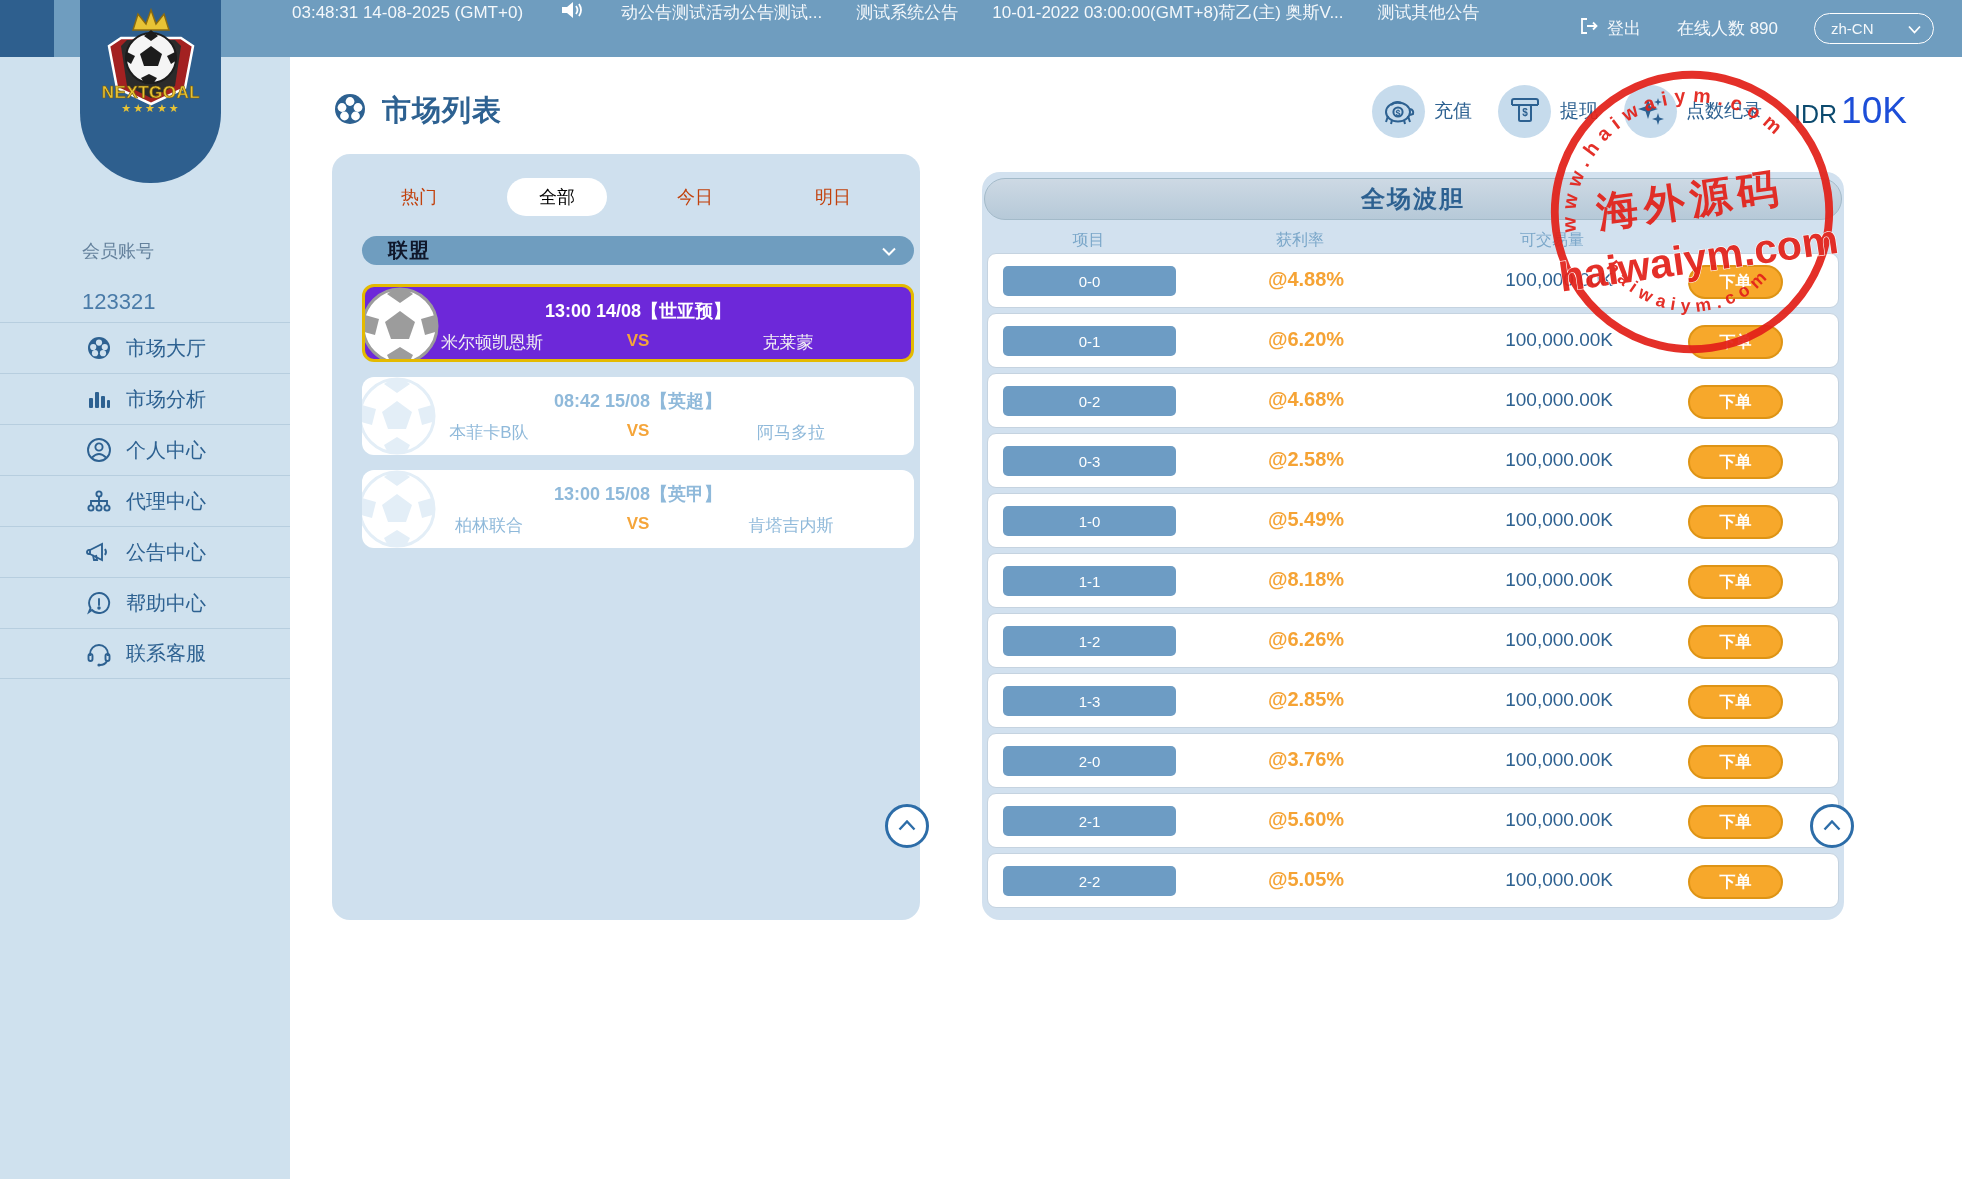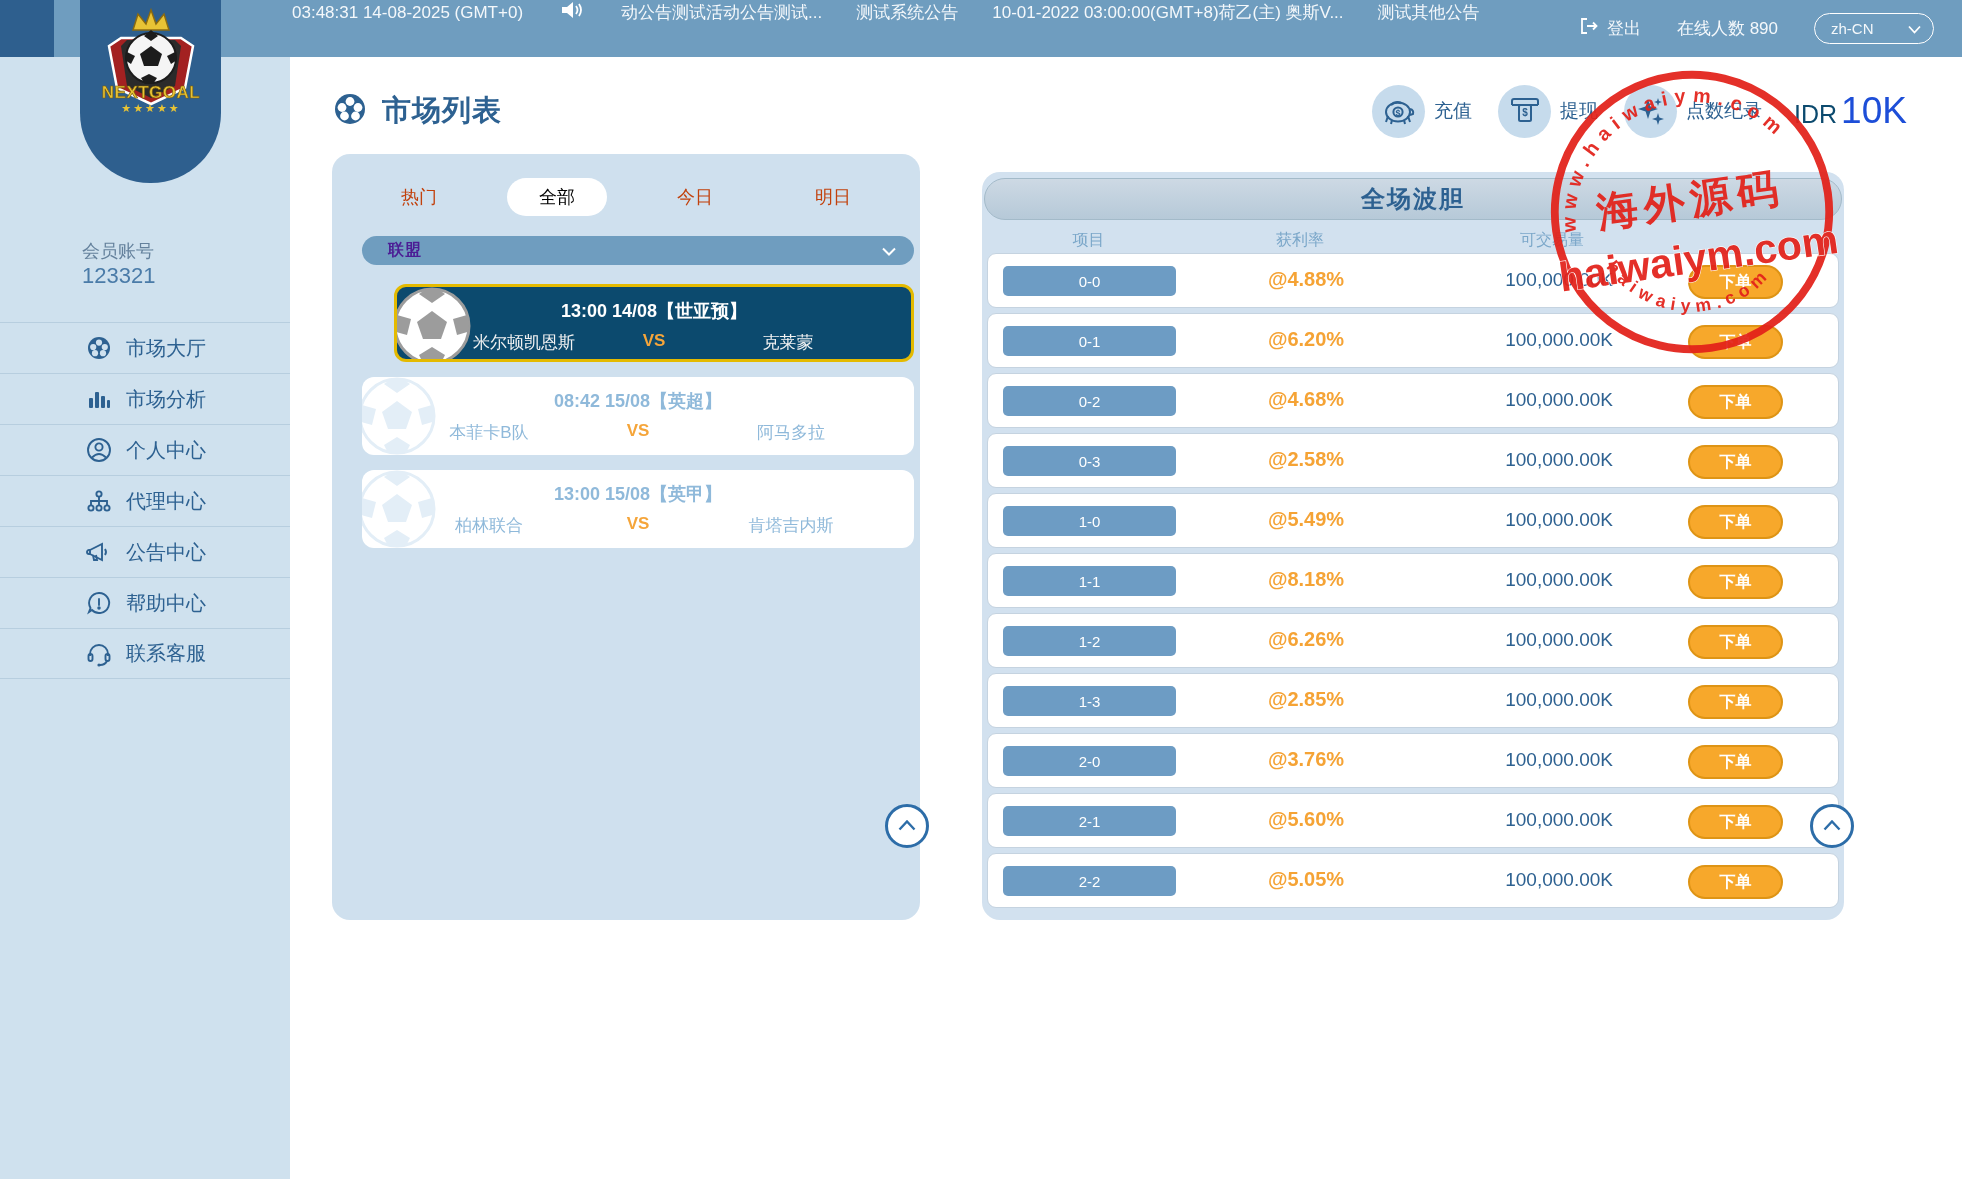--- a/index.html
+++ b/index.html
@@ -15,21 +15,21 @@
   .tb-right { position:absolute; right:28px; top:0; height:57px; display:flex; align-items:center; gap:36px; }
   .tb-logout { display:flex; align-items:center; gap:8px; cursor:pointer; }
   .lang-select { display:flex; align-items:center; justify-content:space-between; width:120px; height:31px; border:1.6px solid #ffffff; border-radius:16px; padding:0 12px 0 16px; font-size:15px; cursor:pointer; }
   .icon-svg { display:inline-block; vertical-align:middle; }
 
   
   .sidebar { position:absolute; left:0; top:57px; width:290px; height:1122px; background:#cfe1ee; z-index:5; }
   .logo-badge { position:absolute; left:80px; top:0; width:141px; height:183px; background:#2e5f8e; border-radius:0 0 70px 70px; z-index:20; display:flex; align-items:flex-start; justify-content:center; }
   .member-block { position:absolute; left:82px; top:182px; color:#5f7f9c; }
   .member-label { font-size:18px; color:#64819c; }
-  .member-id { font-size:22px; color:#4a7ba8; margin-top:0; }
+  .member-id { font-size:22px; color:#4a7ba8; margin-top:26px; }
   .menu { position:absolute; left:0; top:265px; width:290px; }
   .menu-item { height:51px; display:flex; align-items:center; gap:14px; padding-left:86px; border-top:1px solid #b7cedf; color:#2d6191; font-size:20px; cursor:pointer; }
   .menu-item:last-child { border-bottom:1px solid #b7cedf; }
   .menu-ic { width:26px; height:26px; display:inline-flex; }
 
   
   .page-head { position:absolute; left:332px; top:88px; height:46px; display:flex; align-items:center; gap:14px; color:#2d6191; z-index:6;}
   .page-title { font-size:29px; font-weight:600; letter-spacing:1px; }
   .actions { position:absolute; left:1372px; top:82px; height:58px; display:flex; align-items:center; gap:26px; z-index:6; }
   .action { display:flex; align-items:center; gap:9px; cursor:pointer; }
@@ -39,25 +39,25 @@
   .balance-cur { font-size:25px; color:#0c4a6e; }
   .balance-val { font-size:37px; font-weight:normal; color:#1d4ed8; }
 
   
   .market-panel { position:absolute; left:332px; top:154px; width:588px; height:766px; background:#cfe0ee; border-radius:18px; z-index:6; }
   .tabs { position:absolute; left:18px; right:18px; top:24px; height:38px; display:flex; }
   .tab { flex:1; display:flex; align-items:center; justify-content:center; font-size:18px; color:#c2410c; cursor:pointer; }
   .tab.active { background:#ffffff; border-radius:19px; max-width:100px; margin:0 auto; flex:0 0 100px; color:#000000; }
   .tab-slot { flex:1; display:flex; }
   .league-bar { position:absolute; left:30px; right:6px; top:82px; height:29px; background:#6f9dbf; border-radius:15px; display:flex; align-items:center; justify-content:space-between; padding:0 18px 0 26px; cursor:pointer; }
-  .league-label { color:#4c1d95; font-size:16px; font-weight:bold; letter-spacing:1px; }
+  .league-label { color:#0f172a; font-size:20px; font-weight:bold; letter-spacing:1px; }
   .cards { position:absolute; left:30px; right:6px; top:130px; }
   .match-card { position:relative; height:78px; border-radius:12px; margin-bottom:15px; background:#ffffff; overflow:hidden; cursor:pointer; }
   .match-card .ball { position:absolute; left:-6px; top:-2px; width:82px; height:82px; color:#e3eef7; }
-  .match-card.selected { background:#0c4a6e; border:3px solid #e4ba00;margin-left:32px; }
+  .match-card.selected { background:#6d28d9; border:3px solid #e4ba00; }
   .match-card.selected .ball { color:#9c9c9c; }
   .mc-title { position:absolute; left:0; right:0; top:12px; text-align:center; font-size:18px; font-weight:bold; color:#8fb9da; }
   .match-card.selected .mc-title { color:#ffffff; }
   .mc-home { position:absolute; left:22px; top:44px; width:210px; text-align:center; font-size:17px; color:#8fb9da; }
   .mc-away { position:absolute; right:18px; top:44px; width:210px; text-align:center; font-size:17px; color:#8fb9da; }
   .match-card.selected .mc-home, .match-card.selected .mc-away { color:#f2f2f2; }
   .mc-vs { position:absolute; left:0; right:0; top:44px; text-align:center; font-size:17px; font-weight:bold; color:#f5a53a; }
   .collapse-btn { position:absolute; width:44px; height:44px; border-radius:50%; background:#ffffff; border:3px solid #2d6da8; display:flex; align-items:center; justify-content:center; cursor:pointer; }
   .market-panel .collapse-btn { left:553px; top:650px; }
 

